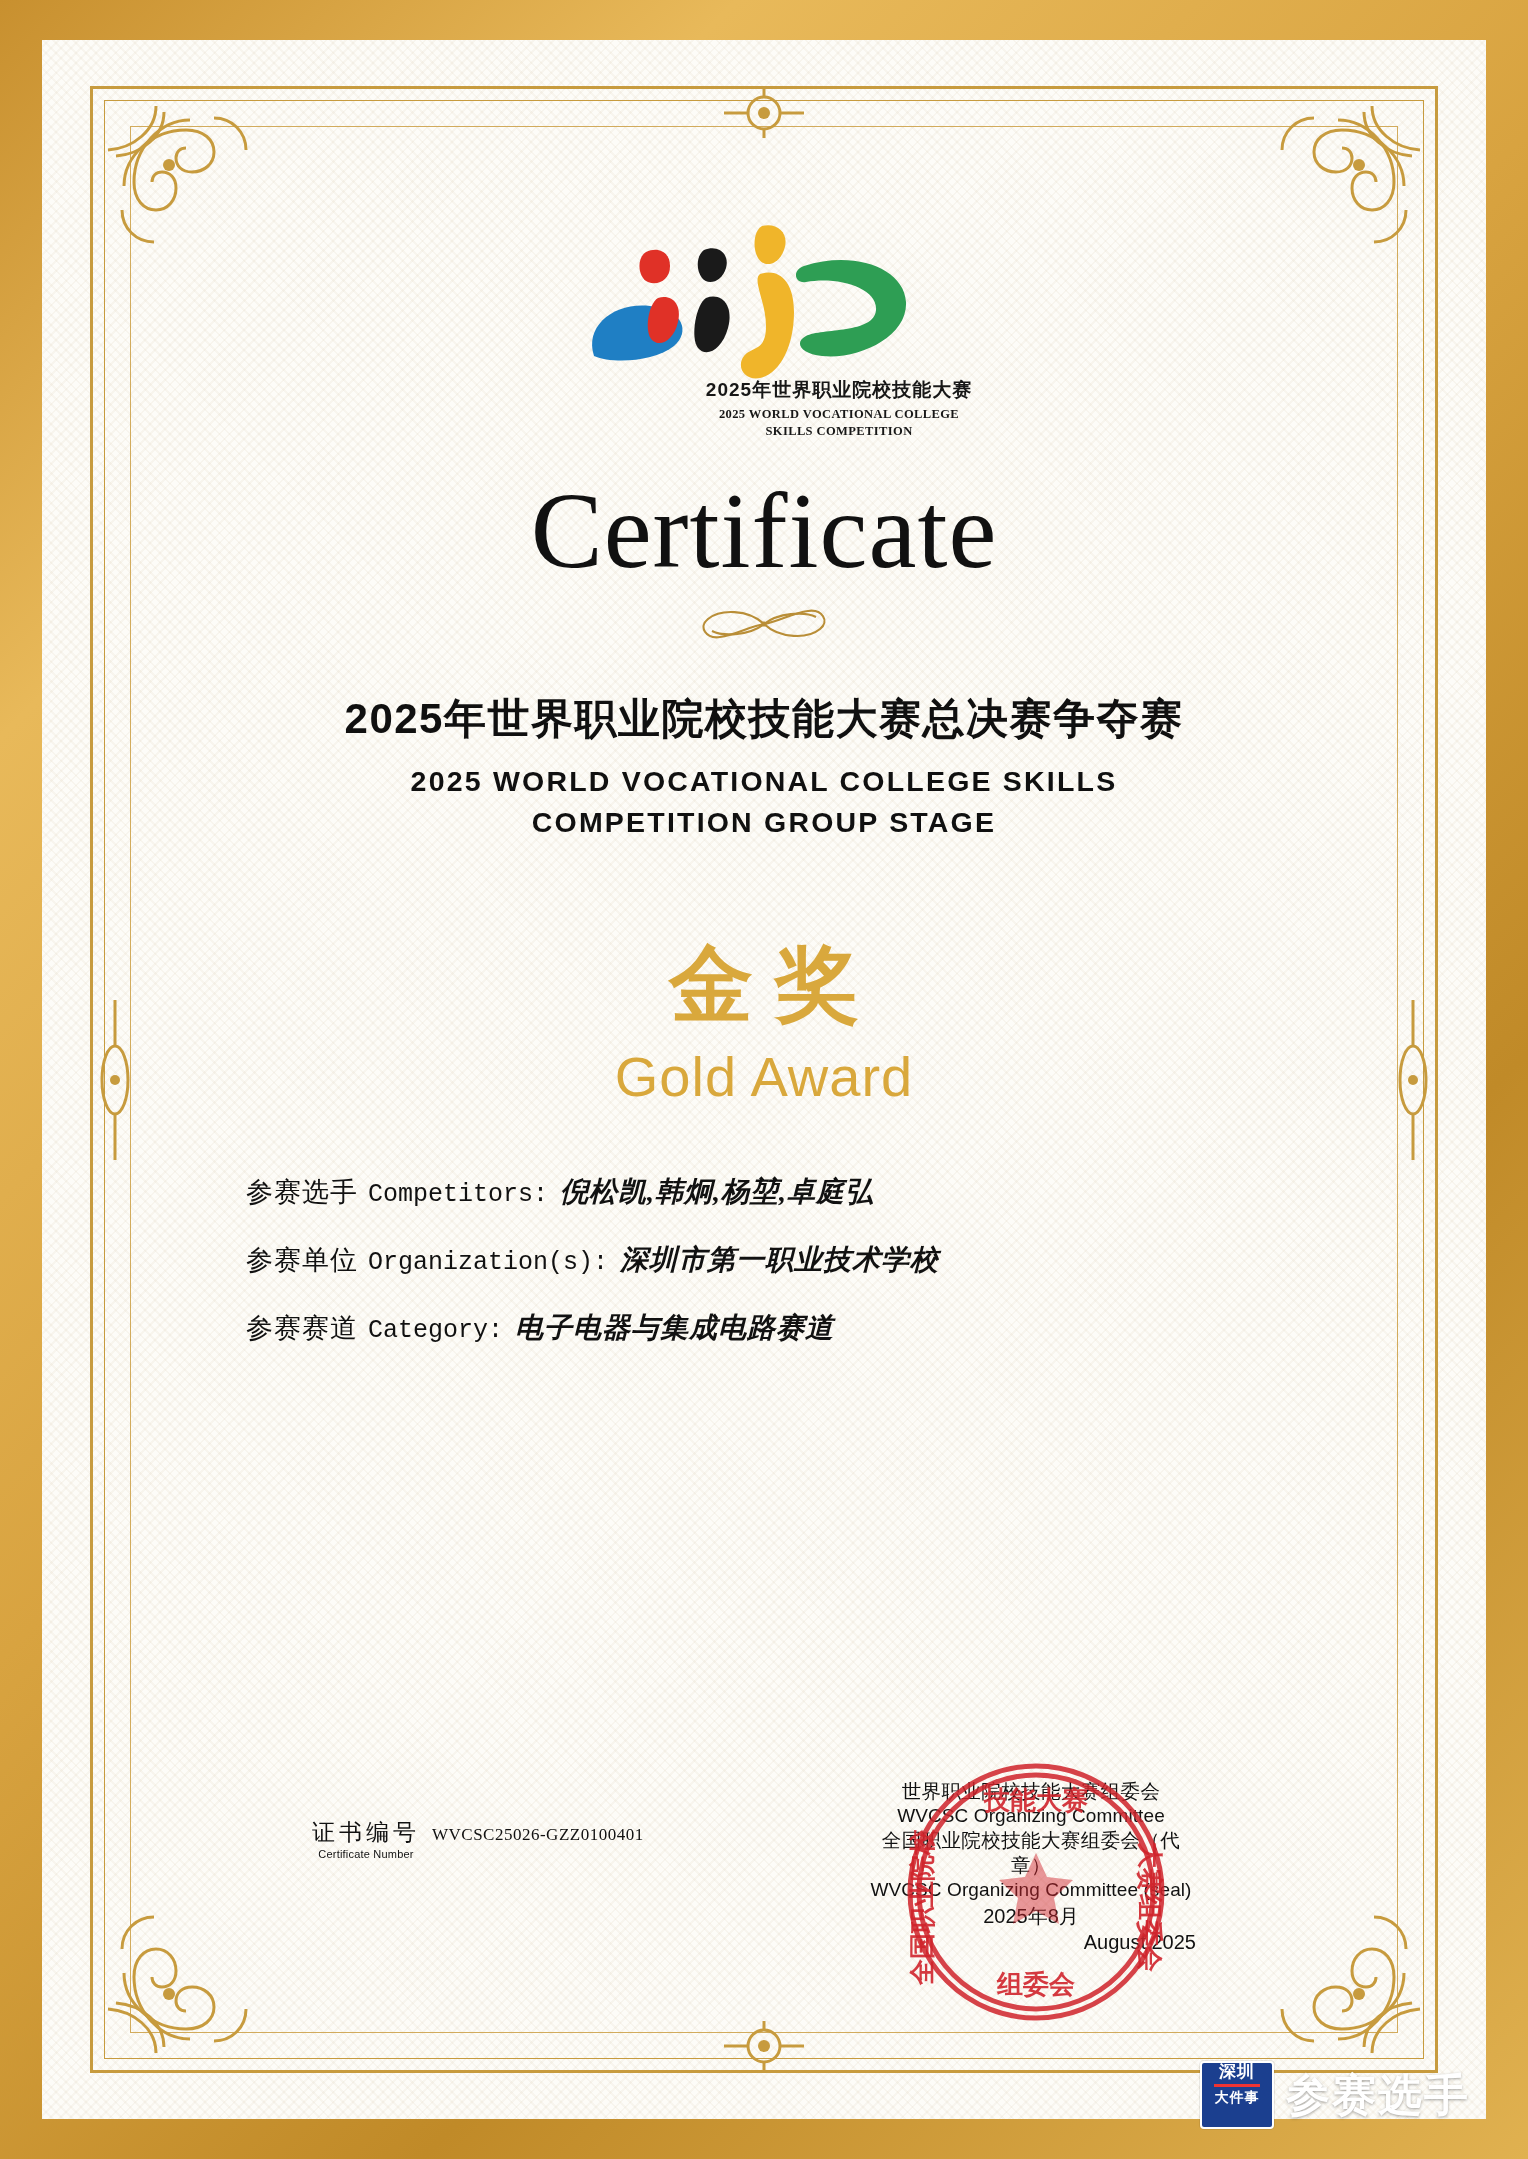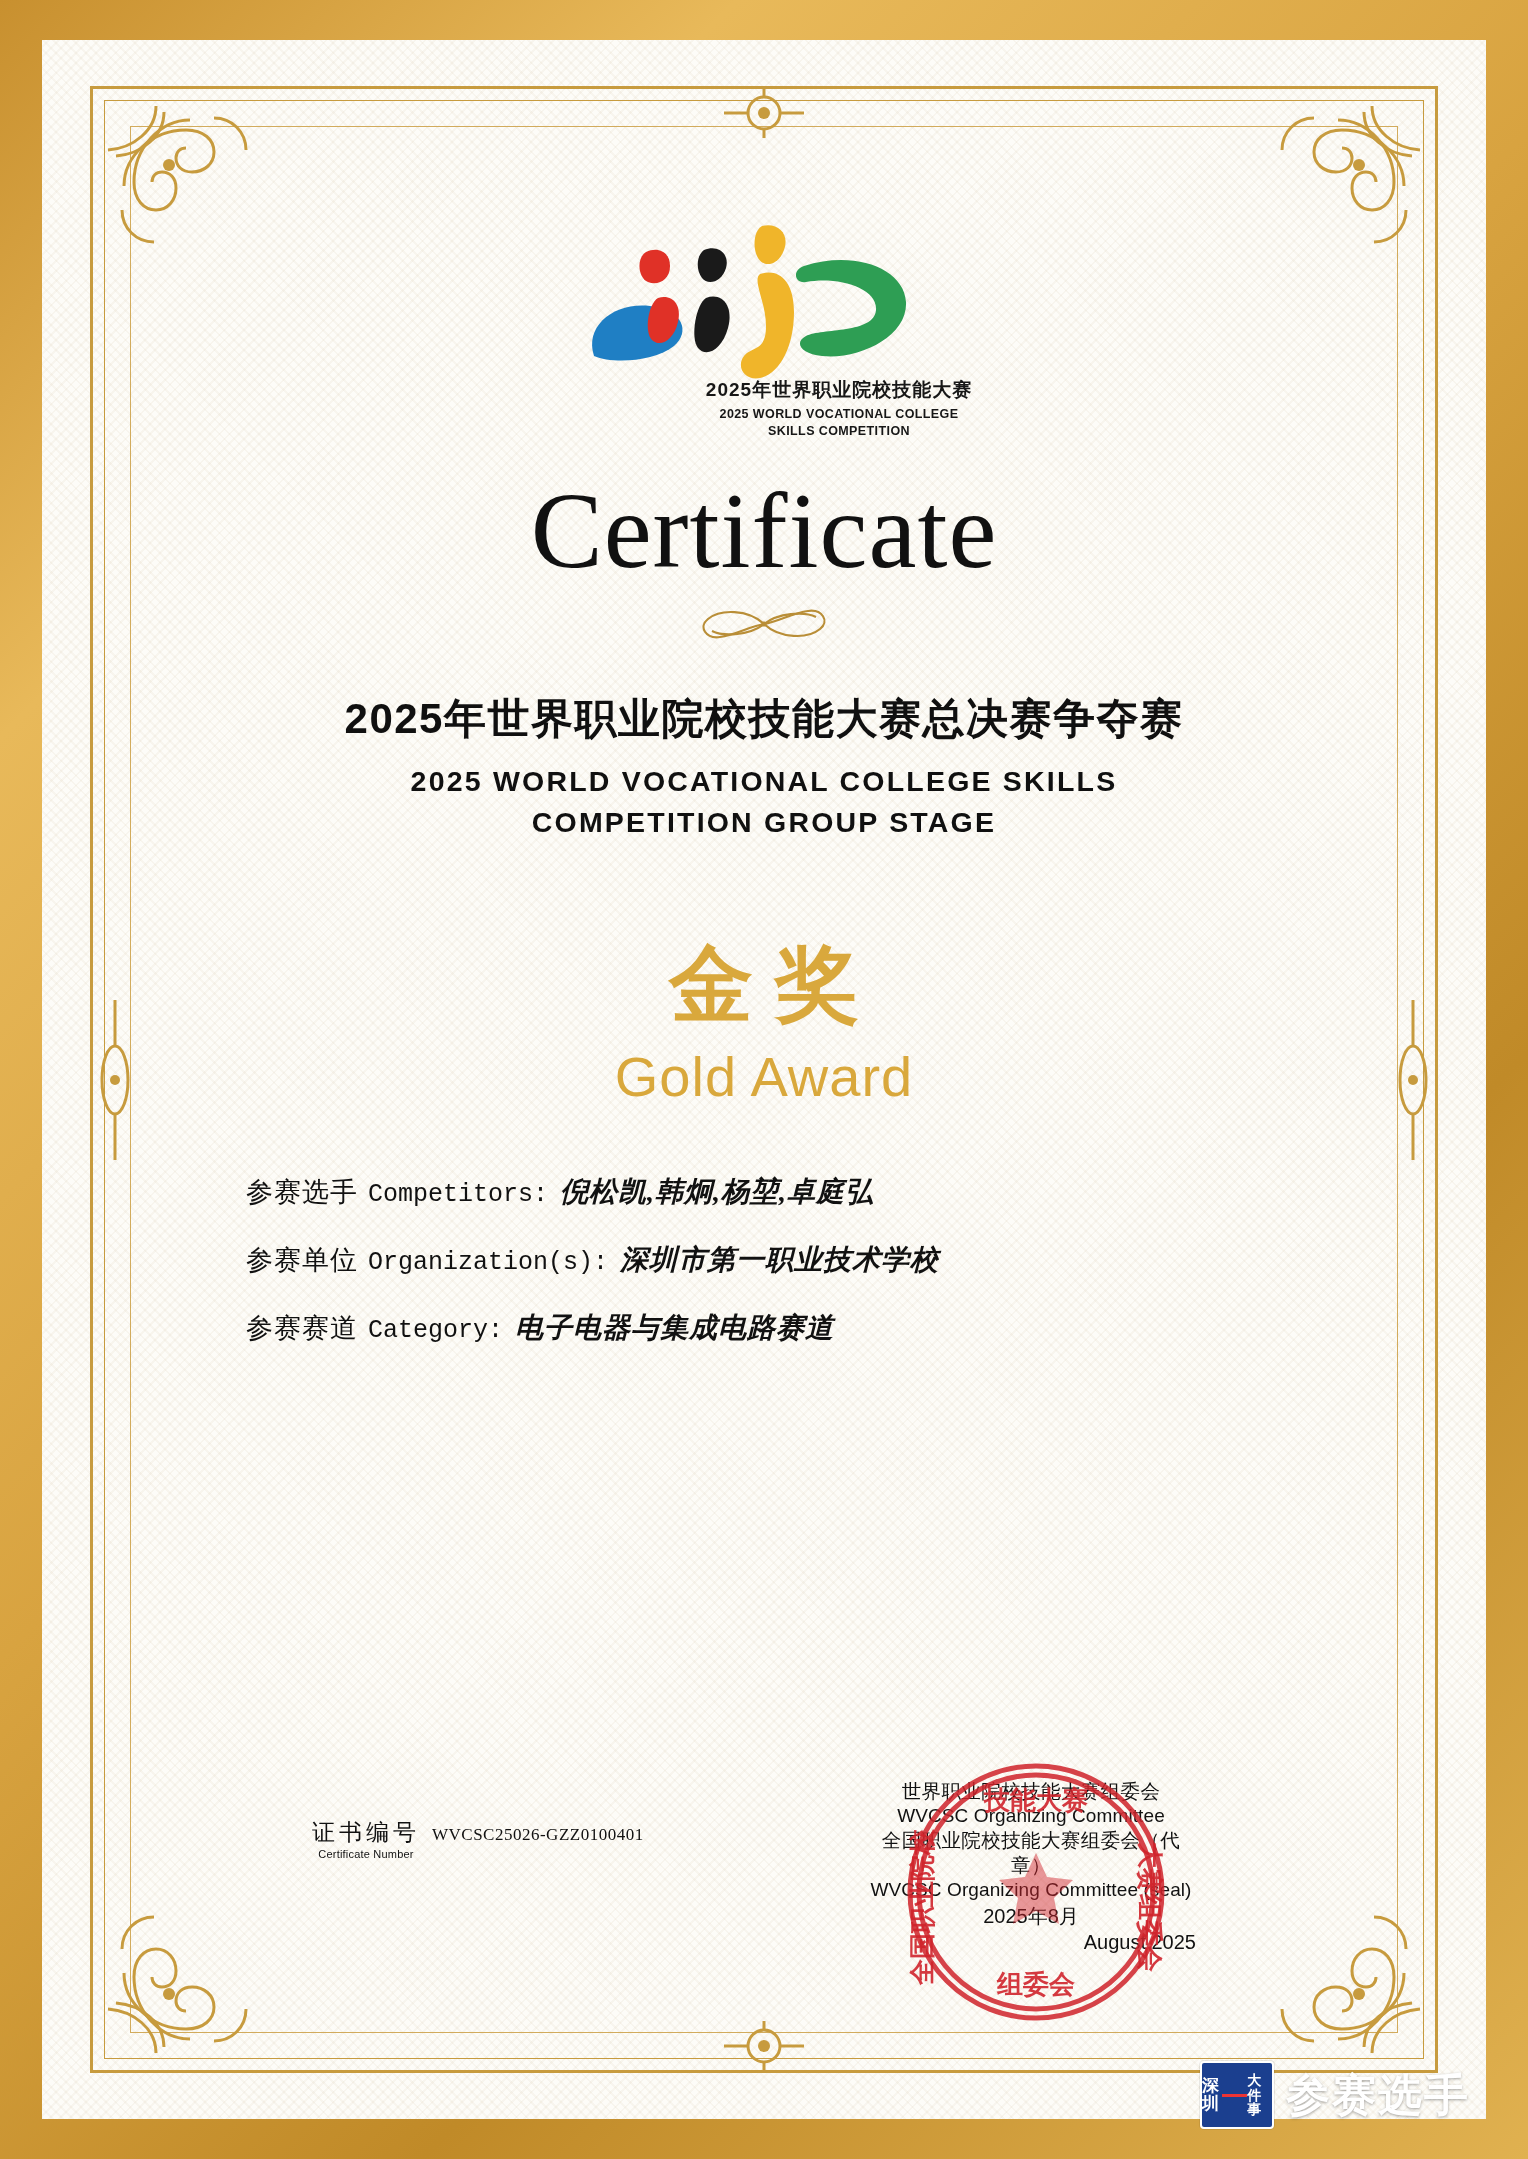--- a/index.html
+++ b/index.html
@@ -106,20 +106,21 @@
     margin-left: 150px;
   }
   .logo-caption-en {
     font-size: 12.5px;
     font-weight: bold;
     color: #171717;
     letter-spacing: 0.4px;
     line-height: 1.35;
     margin-top: 3px;
     margin-left: 150px;
+    font-family: Liberation Serif, serif;
   }
 
   
   .cert-word {
     font-family: "Liberation Serif", "DejaVu Serif", serif;
     font-size: 108px;
     color: #111111;
     margin-top: 34px;
     letter-spacing: 1px;
     line-height: 1.05;
@@ -271,23 +272,22 @@
     gap: 12px;
   }
   .wm-badge {
     width: 70px;
     height: 64px;
     background: #1b3f8f;
     border: 2px solid #ffffff;
     border-radius: 4px;
     color: #fff;
     display: flex;
-    flex-direction: row;
+    flex-direction: column;
     align-items: center;
-    justify-content: center;
     line-height: 1.05;
     box-shadow: 0 0 0 1px rgba(0,0,0,0.08);
   }
   .wm-badge .wm-top { font-size: 17px; font-weight: bold; letter-spacing: 1px; }
   .wm-badge .wm-bar { width: 46px; height: 3px; background: #e33; margin: 3px 0; }
   .wm-badge .wm-bot { font-size: 14px; font-weight: bold; letter-spacing: 1px; }
   .wm-text {
     font-size: 44px;
     font-weight: bold;
     color: #ffffff;

